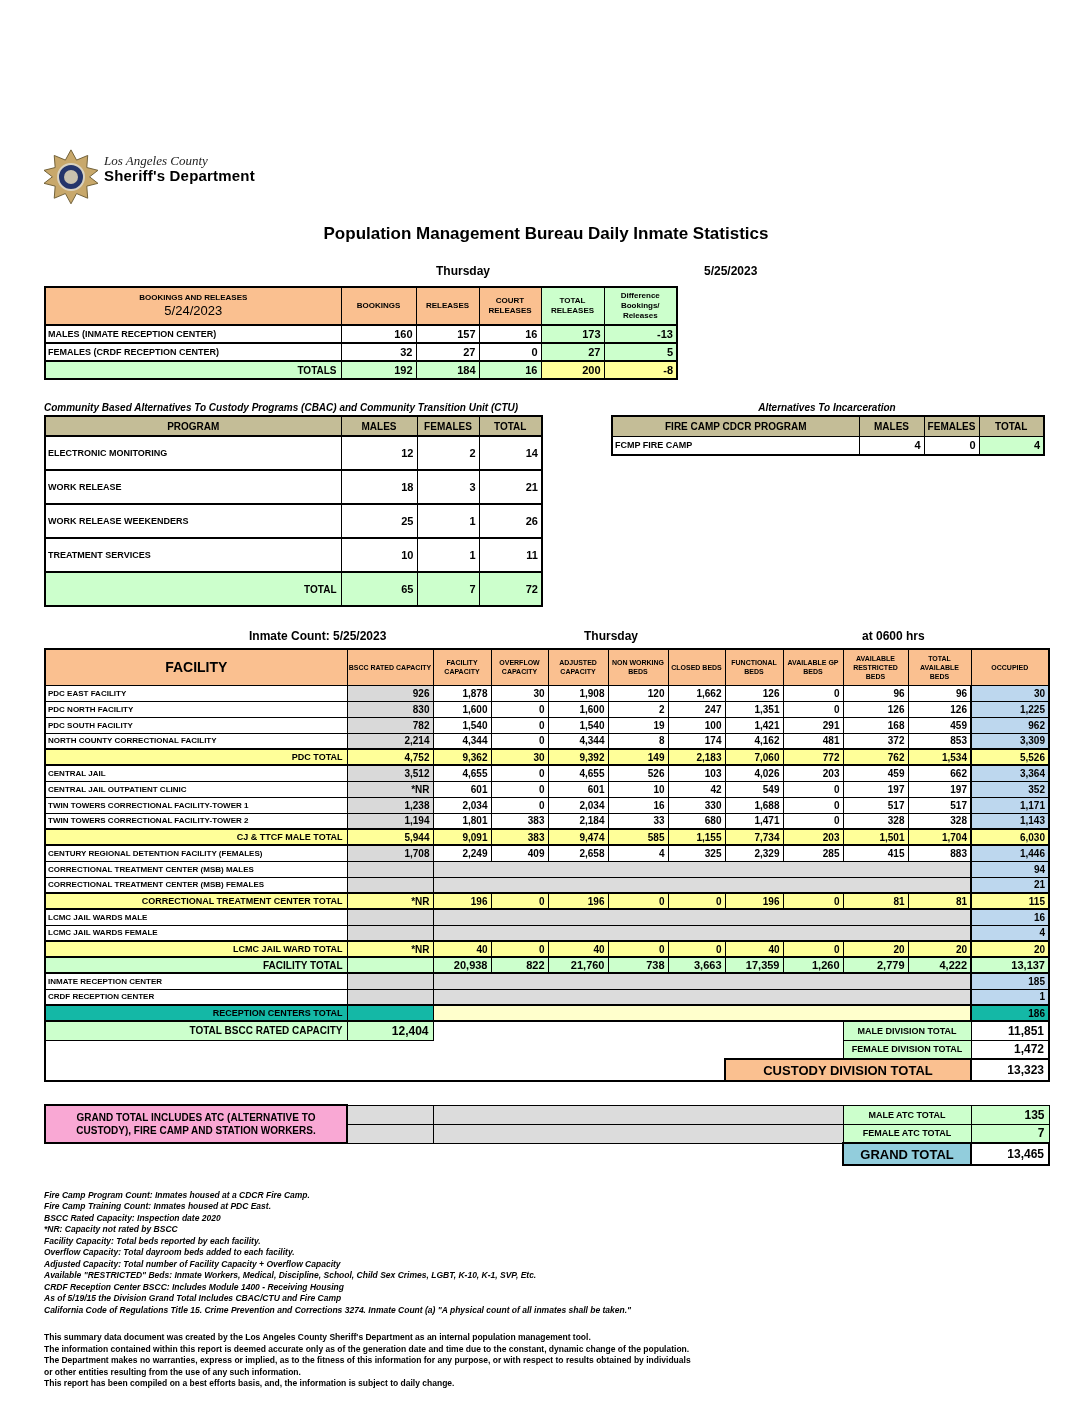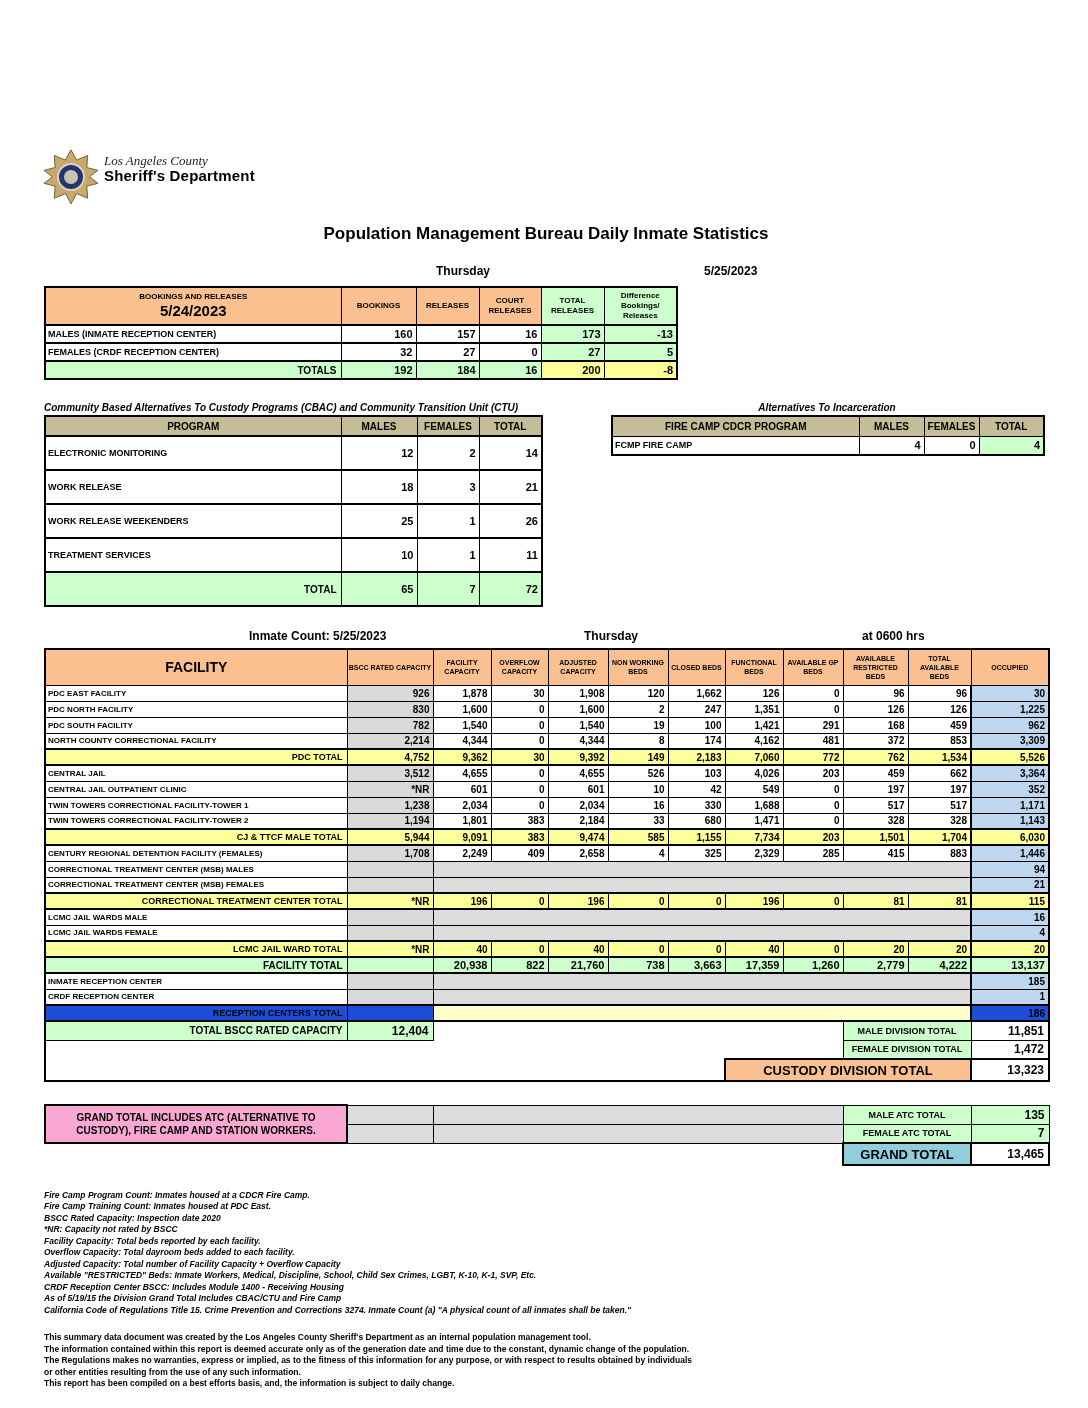--- a/index.html
+++ b/index.html
@@ -30,21 +30,21 @@
   table { border-collapse: collapse; table-layout: fixed; }
   td, th { border: 1px solid #000; overflow: hidden; white-space: nowrap; }
   .num { text-align: right; font-weight: bold; font-size: 11px; padding-right: 3px; }
   .lab { text-align: left; font-weight: bold; font-size: 9px; padding-left: 2px; }
 
   
   .bk-table { width: 632px; border: 2px solid #000; }
   .bk-table th { font-size: 8px; font-weight: bold; text-align: center; white-space: normal; line-height: 1.25; }
   .bk-head { height: 38px; }
   .bk-title { font-size: 9px; }
-  .bk-title .d2 { font-size: 15px; font-weight: bold; }
+  .bk-title .d2 { font-size: 13px; font-weight: normal; }
   .bg-peach { background: #FAC090; }
   .bg-green { background: #CCFFCC; }
   .bg-yellow { background: #FFFF99; }
   .bk-table td { height: 18px; }
   .bk-table tr.bk-row td { border-bottom: 2px solid #000; border-top: 2px solid #000; }
   .bk-total-label { text-align: right; font-weight: bold; font-size: 10px; padding-right: 4px; background: #CCFFCC; }
 
   
   .mid-section { display: flex; margin-top: 22px; }
   .sec-title { font-weight: bold; font-style: italic; font-size: 10px; margin-bottom: 2px; }
@@ -77,21 +77,21 @@
   .fac-table .f-lab { font-size: 8px; font-weight: bold; padding-left: 2px; }
   .fac-table .f-num { text-align: right; font-weight: bold; font-size: 10px; padding-right: 3px; }
   .fac-table .c-occ { border-left: 2px solid #000; }
   tr.f-data .c-bscc { background: #D9D9D9; }
   tr.f-data .c-occ { background: #BDD7EE; }
   tr.f-merged .c-bscc { background: #D9D9D9; }
   tr.f-merged .c-merged { background: #DCDCDC; border-left: none; border-right: none; }
   tr.f-merged .c-occ { background: #BDD7EE; }
   tr.f-total td { background: #FFFF99; border-top: 2px solid #000; border-bottom: 2px solid #000; }
   tr.f-total .t-lab { text-align: right; font-size: 9px; font-weight: bold; padding-right: 4px; }
-  tr.f-mergedtotal td { background: #1d4ed8; border-top: 2px solid #000; border-bottom: 2px solid #000; }
+  tr.f-mergedtotal td { background: #14b8a6; border-top: 2px solid #000; border-bottom: 2px solid #000; }
   tr.f-mergedtotal .c-merged { background: #FFFFCC; }
   tr.f-mergedtotal .t-lab { text-align: right; font-size: 9px; font-weight: bold; padding-right: 4px; }
   tr.f-occtotal td { background: #CCFFCC; border-top: 2px solid #000; border-bottom: 2px solid #000; }
   tr.f-occtotal .t-lab { text-align: right; font-size: 10px; font-weight: bold; padding-right: 4px; }
   tr.f-occtotal .f-num { font-size: 11px; }
   .spacer-cell { border: none !important; background: #fff; }
   .bottom-rows td { height: 19px; }
   .b-lab { text-align: right; font-weight: bold; font-size: 10px; padding-right: 4px; }
   .b-val { text-align: right; font-weight: bold; font-size: 12px; padding-right: 4px; }
   .div-lab { text-align: center; font-weight: bold; font-size: 9px; background: #CCFFCC; }
@@ -617,18 +617,18 @@
       <div>Adjusted Capacity: Total number of Facility Capacity + Overflow Capacity</div>
       <div>Available "RESTRICTED" Beds: Inmate Workers, Medical, Discipline, School, Child Sex Crimes,  LGBT, K-10, K-1, SVP, Etc.</div>
       <div>CRDF Reception Center BSCC: Includes Module 1400 - Receiving Housing</div>
       <div>As of 5/19/15 the Division Grand Total Includes CBAC/CTU and Fire Camp</div>
       <div>California Code of Regulations Title 15. Crime Prevention and Corrections 3274. Inmate Count (a) "A physical count of all inmates shall be taken."</div>
     </div>
 
   <div class="disclaimer" id="disclaimer">
       <div>This summary data document was created by the Los Angeles County Sheriff's Department as an internal population management tool.</div>
       <div>The information contained within this report is deemed accurate only as of the generation date and time due to the constant, dynamic change of the population.</div>
-      <div>The Regulations makes no warranties, express or implied, as to the fitness of this information for any purpose, or with respect to results obtained by individuals</div>
+      <div>The Department makes no warranties, express or implied, as to the fitness of this information for any purpose, or with respect to results obtained by individuals</div>
       <div>or other entities resulting from the use of any such information.</div>
       <div>This report has been compiled on a best efforts basis, and, the information is subject to daily change.</div>
     </div>
 
 </div>
 
 </body></html>

